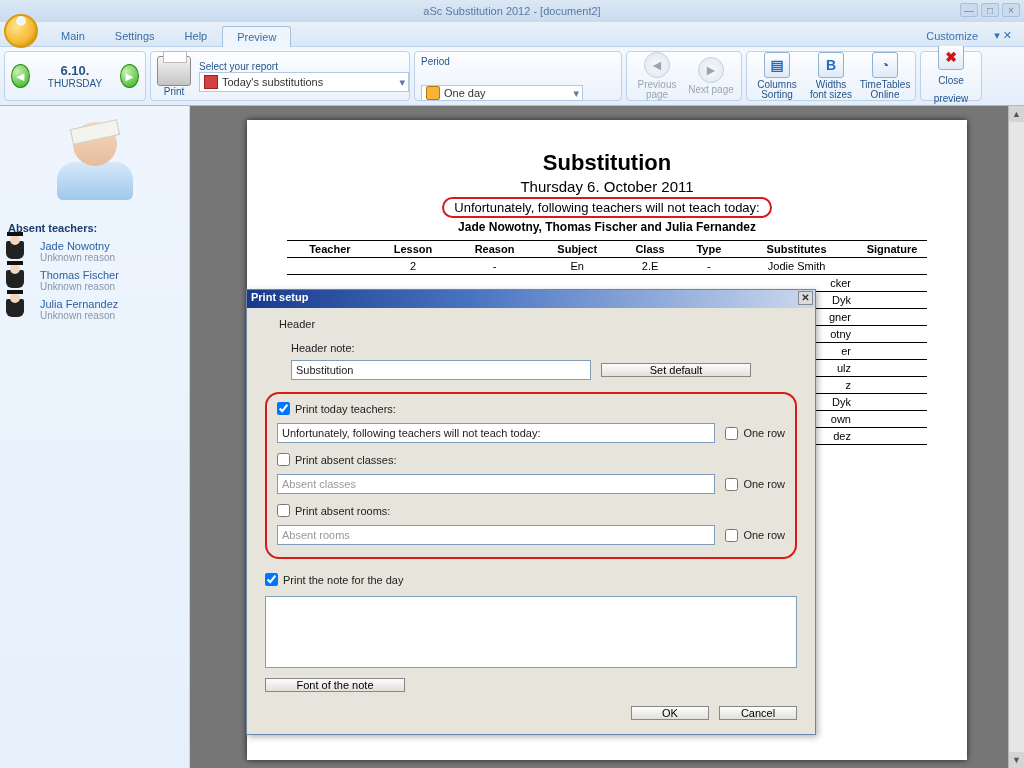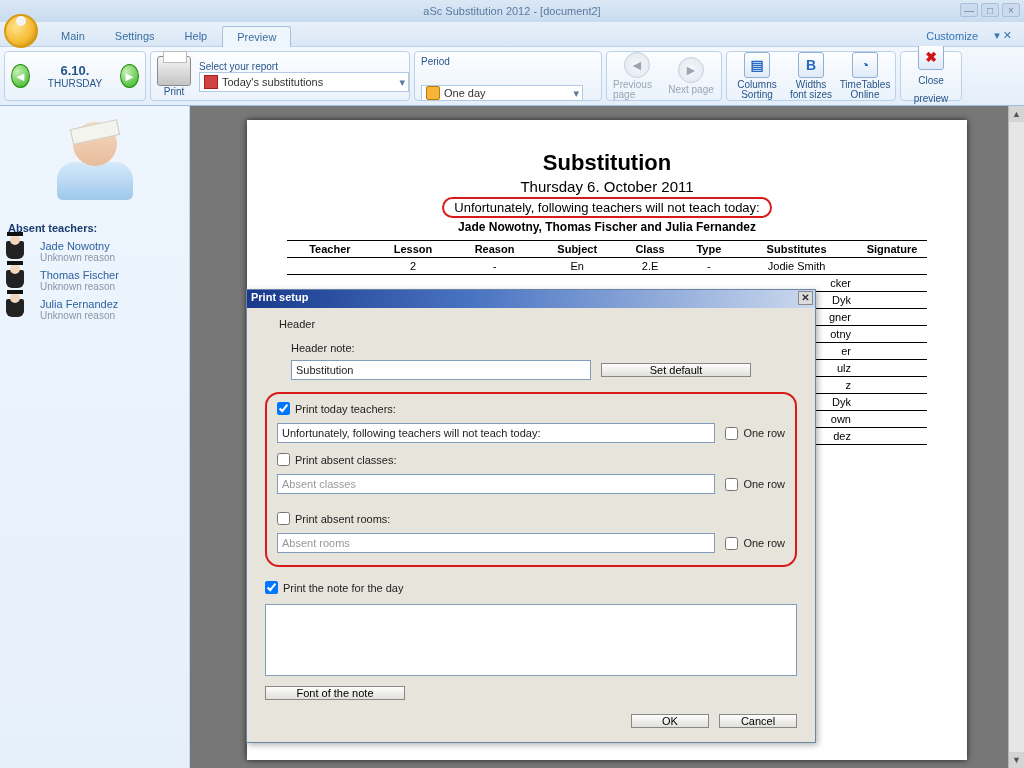--- a/index.html
+++ b/index.html
@@ -22,21 +22,21 @@
 .datelbl .d1{font-weight:bold;font-size:13px;}
 .datelbl .d2{font-size:10px;}
 .printgrp{width:260px;flex-direction:column;align-items:flex-start;gap:2px;}
 .printgrp .row1{display:flex;align-items:center;gap:8px;width:100%;}
 .printericon{width:34px;height:30px;background:linear-gradient(#f5f5f5,#c4c4c4);border:1px solid #8c8c8c;border-radius:3px;position:relative;}
 .printericon:before{content:"";position:absolute;width:22px;height:10px;background:#fff;border:1px solid #bbb;top:-6px;left:5px;}
 .small{color:#27558a;font-size:10px;}
 .combo{border:1px solid #b2c9e4;background:#fff;height:20px;display:flex;align-items:center;padding:0 4px;width:210px;font-size:11px;color:#333;position:relative;}
 .combo .ico{width:14px;height:14px;background:#d04242;margin-right:4px;display:inline-block;border:1px solid #a32121;}
 .combo .arrow{position:absolute;right:3px;color:#5a7aa0;}
-.periodgrp{width:188px;flex-direction:column;align-items:flex-start;gap:18px;}
+.periodgrp{width:208px;flex-direction:column;align-items:flex-start;gap:18px;}
 .periodgrp .combo{width:162px;}
 .periodgrp .combo .ico{background:#f7b437;border-color:#b77d0c;border-radius:2px;}
 .ribicon{display:flex;flex-direction:column;align-items:center;justify-content:center;width:48px;color:#9aa5b4;font-size:10px;gap:2px;cursor:pointer;}
 .ribicon .circ{width:26px;height:26px;border-radius:50%;background:radial-gradient(#f6f8fb,#e0e7f0);border:1px solid #c4d0de;display:flex;align-items:center;justify-content:center;font-size:14px;}
 .ribicon.enabled{color:#27558a;}
 .ribicon.enabled .sq{width:26px;height:26px;border:1px solid #8fb1d8;border-radius:3px;background:linear-gradient(#fff,#dfeaf7);display:flex;align-items:center;justify-content:center;font-size:14px;font-weight:bold;}
 .ribicon .x{color:#d11515;}
 .content{display:flex;height:662px;}
 .sidebar{width:190px;background:linear-gradient(#eef5fd,#e6f0fb);border-right:1px solid #c0d4eb;padding:6px 6px;}
 .avatar{width:80px;height:80px;margin:10px auto 20px auto;position:relative;}
@@ -137,21 +137,21 @@
       <span class="ico"></span>
       <span>One day</span>
       <span class="arrow">▾</span>
     </div>
     <div class="small">6. 10. 2011-6. 10. 2011</div>
   </div>
 
   <div class="ribgrp">
     <div class="ribicon">
       <div class="circ">◄</div>
-      <div style="line-height:10px">Previous page</div>
+      <div style="text-align:center;line-height:10px">Previous page</div>
     </div>
     <div class="ribicon">
       <div class="circ">►</div>
       <div style="text-align:center;line-height:10px">Next page</div>
     </div>
   </div>
 
   <div class="ribgrp">
     <div class="ribicon enabled">
       <div class="sq" style="color:#2569c4">▤</div>
@@ -325,21 +325,21 @@
           <span>Print absent classes:</span>
       </label>
       <div class="row">
         <input class="tbox gray" style="flex: 1 1 0%;" value="Absent classes">
         <label class="chk">
             <input type="checkbox" style="">
             <span>One row</span>
           </label>
       </div>
 
-      <label class="chk" style="margin-top:18px">
+      <label class="chk" style="margin-top:10px">
         <input type="checkbox" style="">
           <span>Print absent rooms:</span>
       </label>
       <div class="row">
         <input class="tbox gray" style="flex: 1 1 0%;" value="Absent rooms">
         <label class="chk">
             <input type="checkbox" style="">
             <span>One row</span>
           </label>
       </div>

